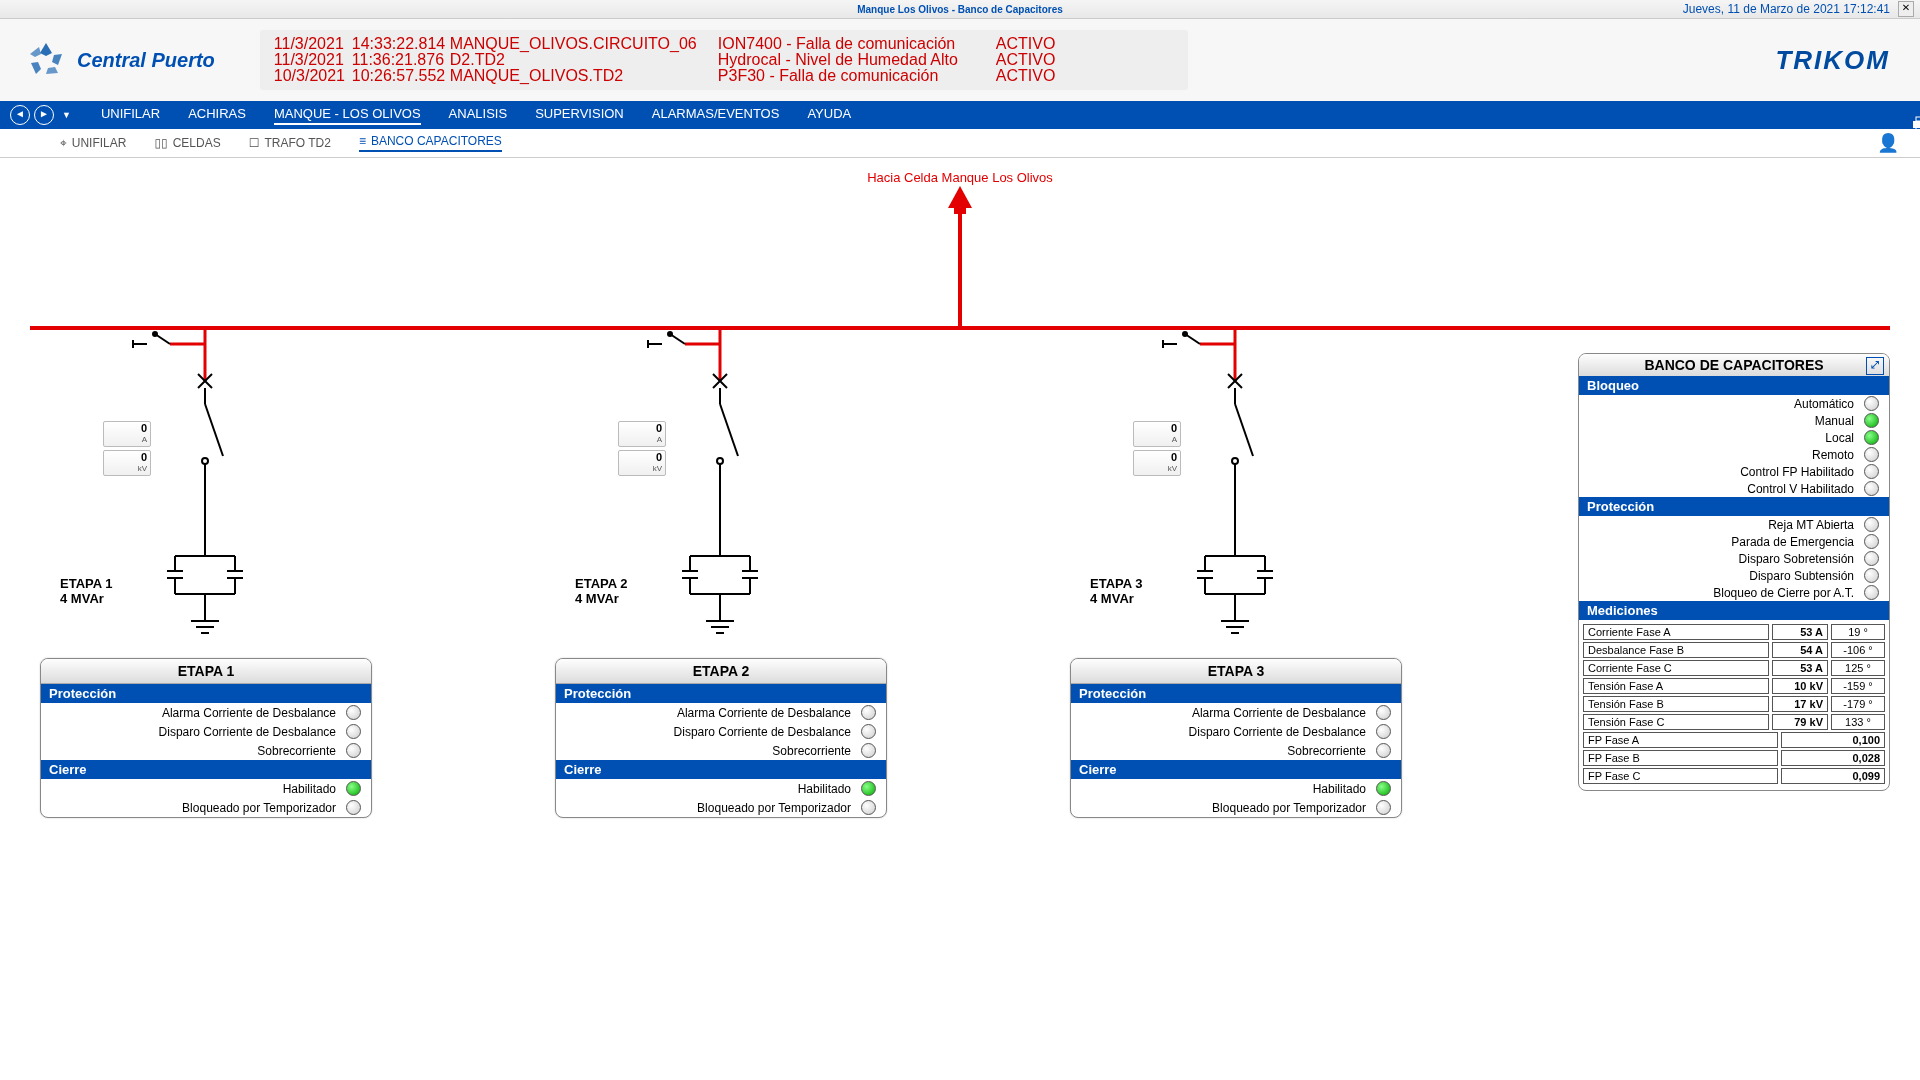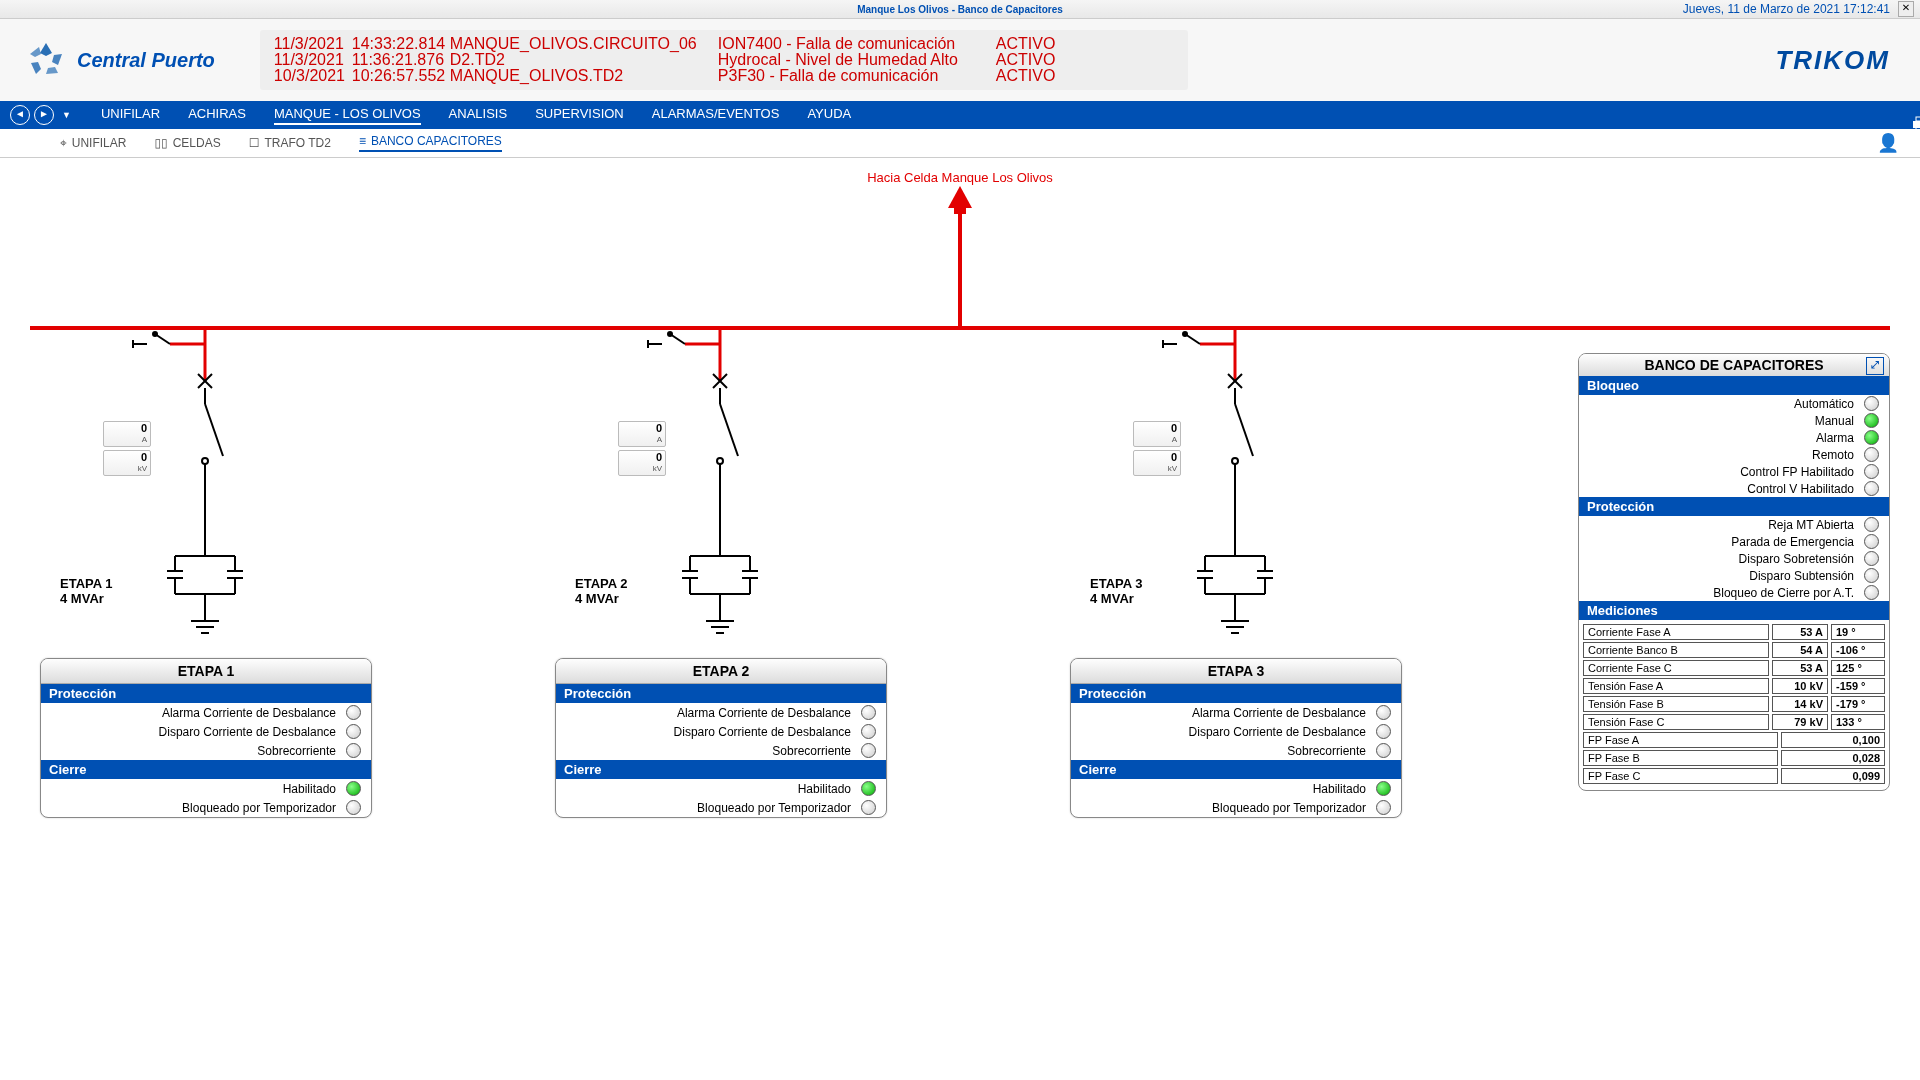--- a/index.html
+++ b/index.html
@@ -53,21 +53,21 @@
 .sidepanel .hdr{background:linear-gradient(#fefefe,#dcdcdc);text-align:center;font-weight:bold;padding:3px 16px;position:relative;font-size:14px}
 .sidepanel .hdr .exp{position:absolute;right:5px;top:3px;width:16px;height:16px;border:1px solid #0050b3;font-size:10px;line-height:14px;cursor:pointer;color:#0050b3}
 .sidepanel .section{background:#0050b3;color:#fff;font-weight:bold;padding:2px 8px;font-size:13px}
 .sidepanel .row{display:flex;align-items:center;padding:1px 10px 1px 6px;font-size:12px}
 .sidepanel .row .lbl{flex:1;text-align:right;padding-right:10px}
 .meas-table{padding:4px}
 .meas-table .mrow{display:flex;gap:3px;margin-bottom:2px;font-size:11px}
 .meas-table .cell{border:1px solid #555;padding:1px 4px}
 .meas-table .c1{flex:1}
 .meas-table .c2{width:46px;text-align:right;font-weight:bold}
-.meas-table .c3{width:44px;text-align:left;font-weight:bold}
+.meas-table .c3{width:44px;text-align:center;font-weight:normal}
 .meas-table .mrow.single .c2{width:94px}
 svg{position:absolute}
 </style>
 </head>
 <body>
 
 <div class="topbar">
   <span class="title">Manque Los Olivos - Banco de Capacitores</span>
   <span class="datetime">Jueves, 11 de Marzo de 2021 17:12:41</span>
   <span class="close">✕</span>
@@ -383,21 +383,21 @@
     <div class="section">Bloqueo</div>
     <div class="row">
         <span class="lbl">Automático</span>
         <span class="led"></span>
       </div>
     <div class="row">
         <span class="lbl">Manual</span>
         <span class="led green"></span>
       </div>
     <div class="row">
-        <span class="lbl">Alarma</span>
+        <span class="lbl">Local</span>
         <span class="led green"></span>
       </div>
     <div class="row">
         <span class="lbl">Remoto</span>
         <span class="led"></span>
       </div>
     <div class="row">
         <span class="lbl">Control FP Habilitado</span>
         <span class="led"></span>
       </div>
@@ -427,37 +427,37 @@
         <span class="led"></span>
       </div>
     <div class="section">Mediciones</div>
     <div class="meas-table">
       <div class="mrow">
           <span class="cell c1">Corriente Fase A</span>
           <span class="cell c2">53 A</span>
           <span class="cell c3">19 °</span>
         </div>
       <div class="mrow">
-          <span class="cell c1">Corriente Banco B</span>
+          <span class="cell c1">Desbalance Fase B</span>
           <span class="cell c2">54 A</span>
           <span class="cell c3">-106 °</span>
         </div>
       <div class="mrow">
           <span class="cell c1">Corriente Fase C</span>
           <span class="cell c2">53 A</span>
           <span class="cell c3">125 °</span>
         </div>
       <div class="mrow">
           <span class="cell c1">Tensión Fase A</span>
           <span class="cell c2">10 kV</span>
           <span class="cell c3">-159 °</span>
         </div>
       <div class="mrow">
           <span class="cell c1">Tensión Fase B</span>
-          <span class="cell c2">14 kV</span>
+          <span class="cell c2">17 kV</span>
           <span class="cell c3">-179 °</span>
         </div>
       <div class="mrow">
           <span class="cell c1">Tensión Fase C</span>
           <span class="cell c2">79 kV</span>
           <span class="cell c3">133 °</span>
         </div>
       <div class="mrow single">
           <span class="cell c1">FP Fase A</span>
           <span class="cell c2">0,100</span>

